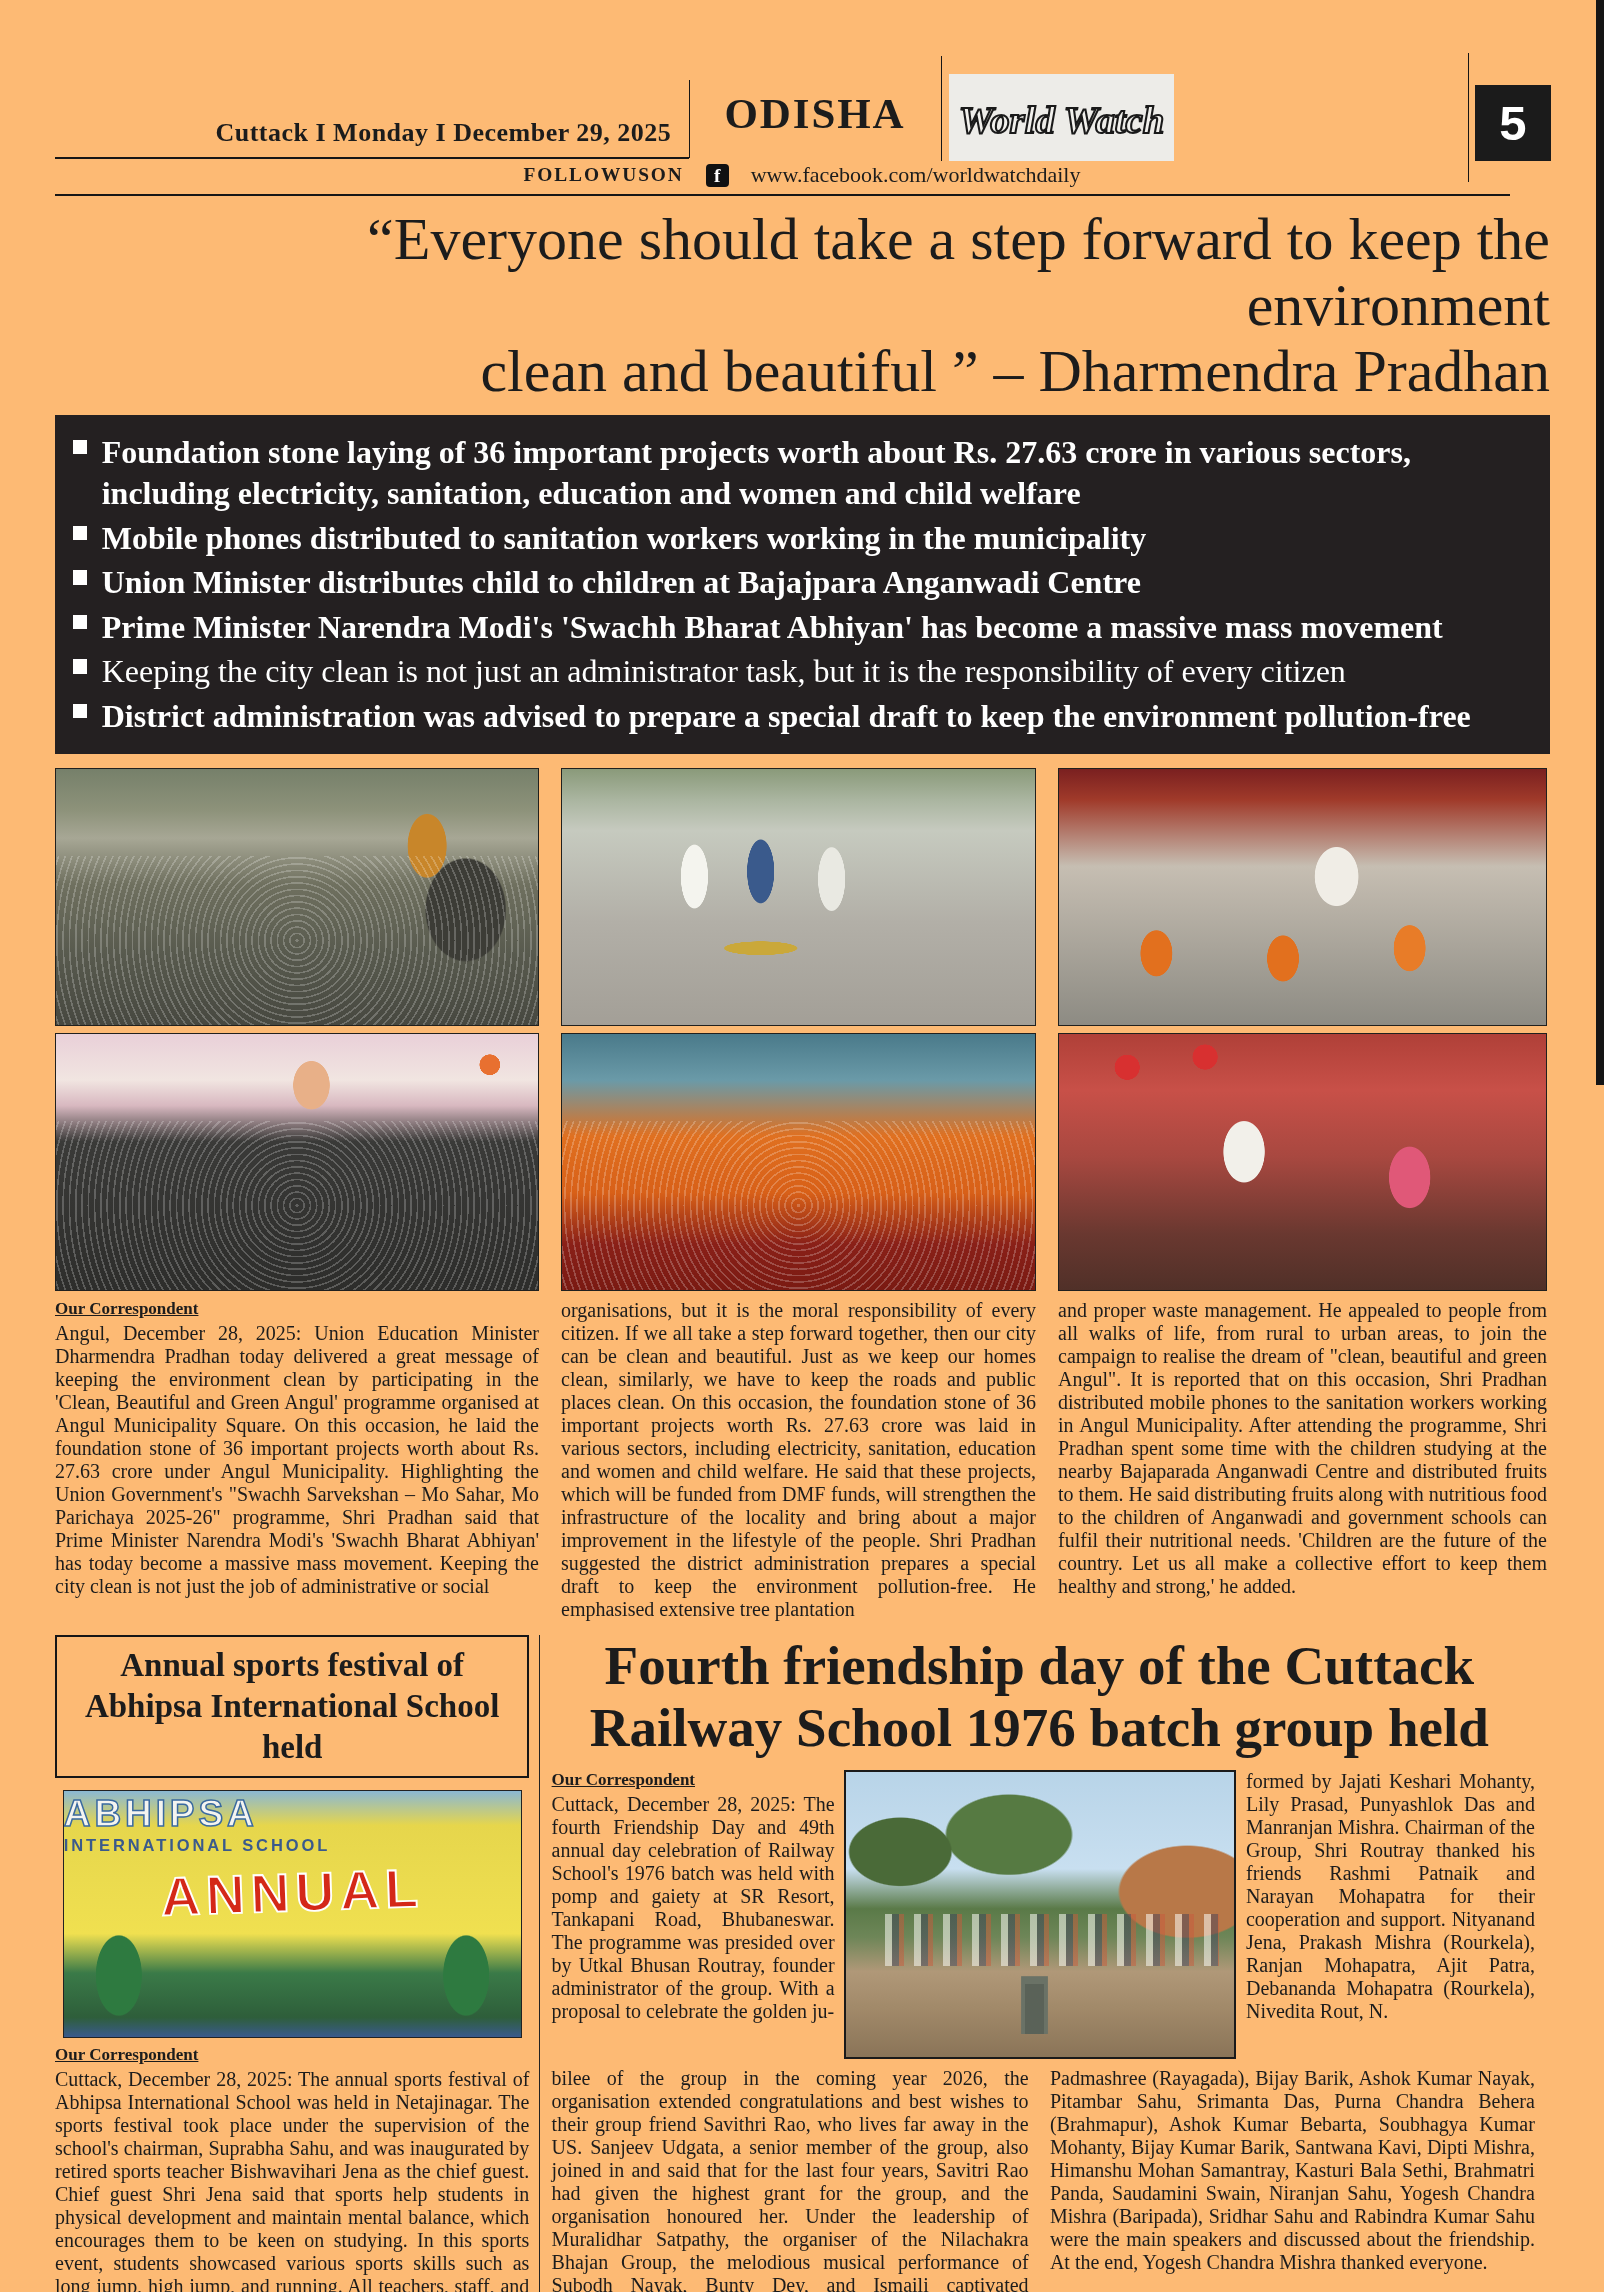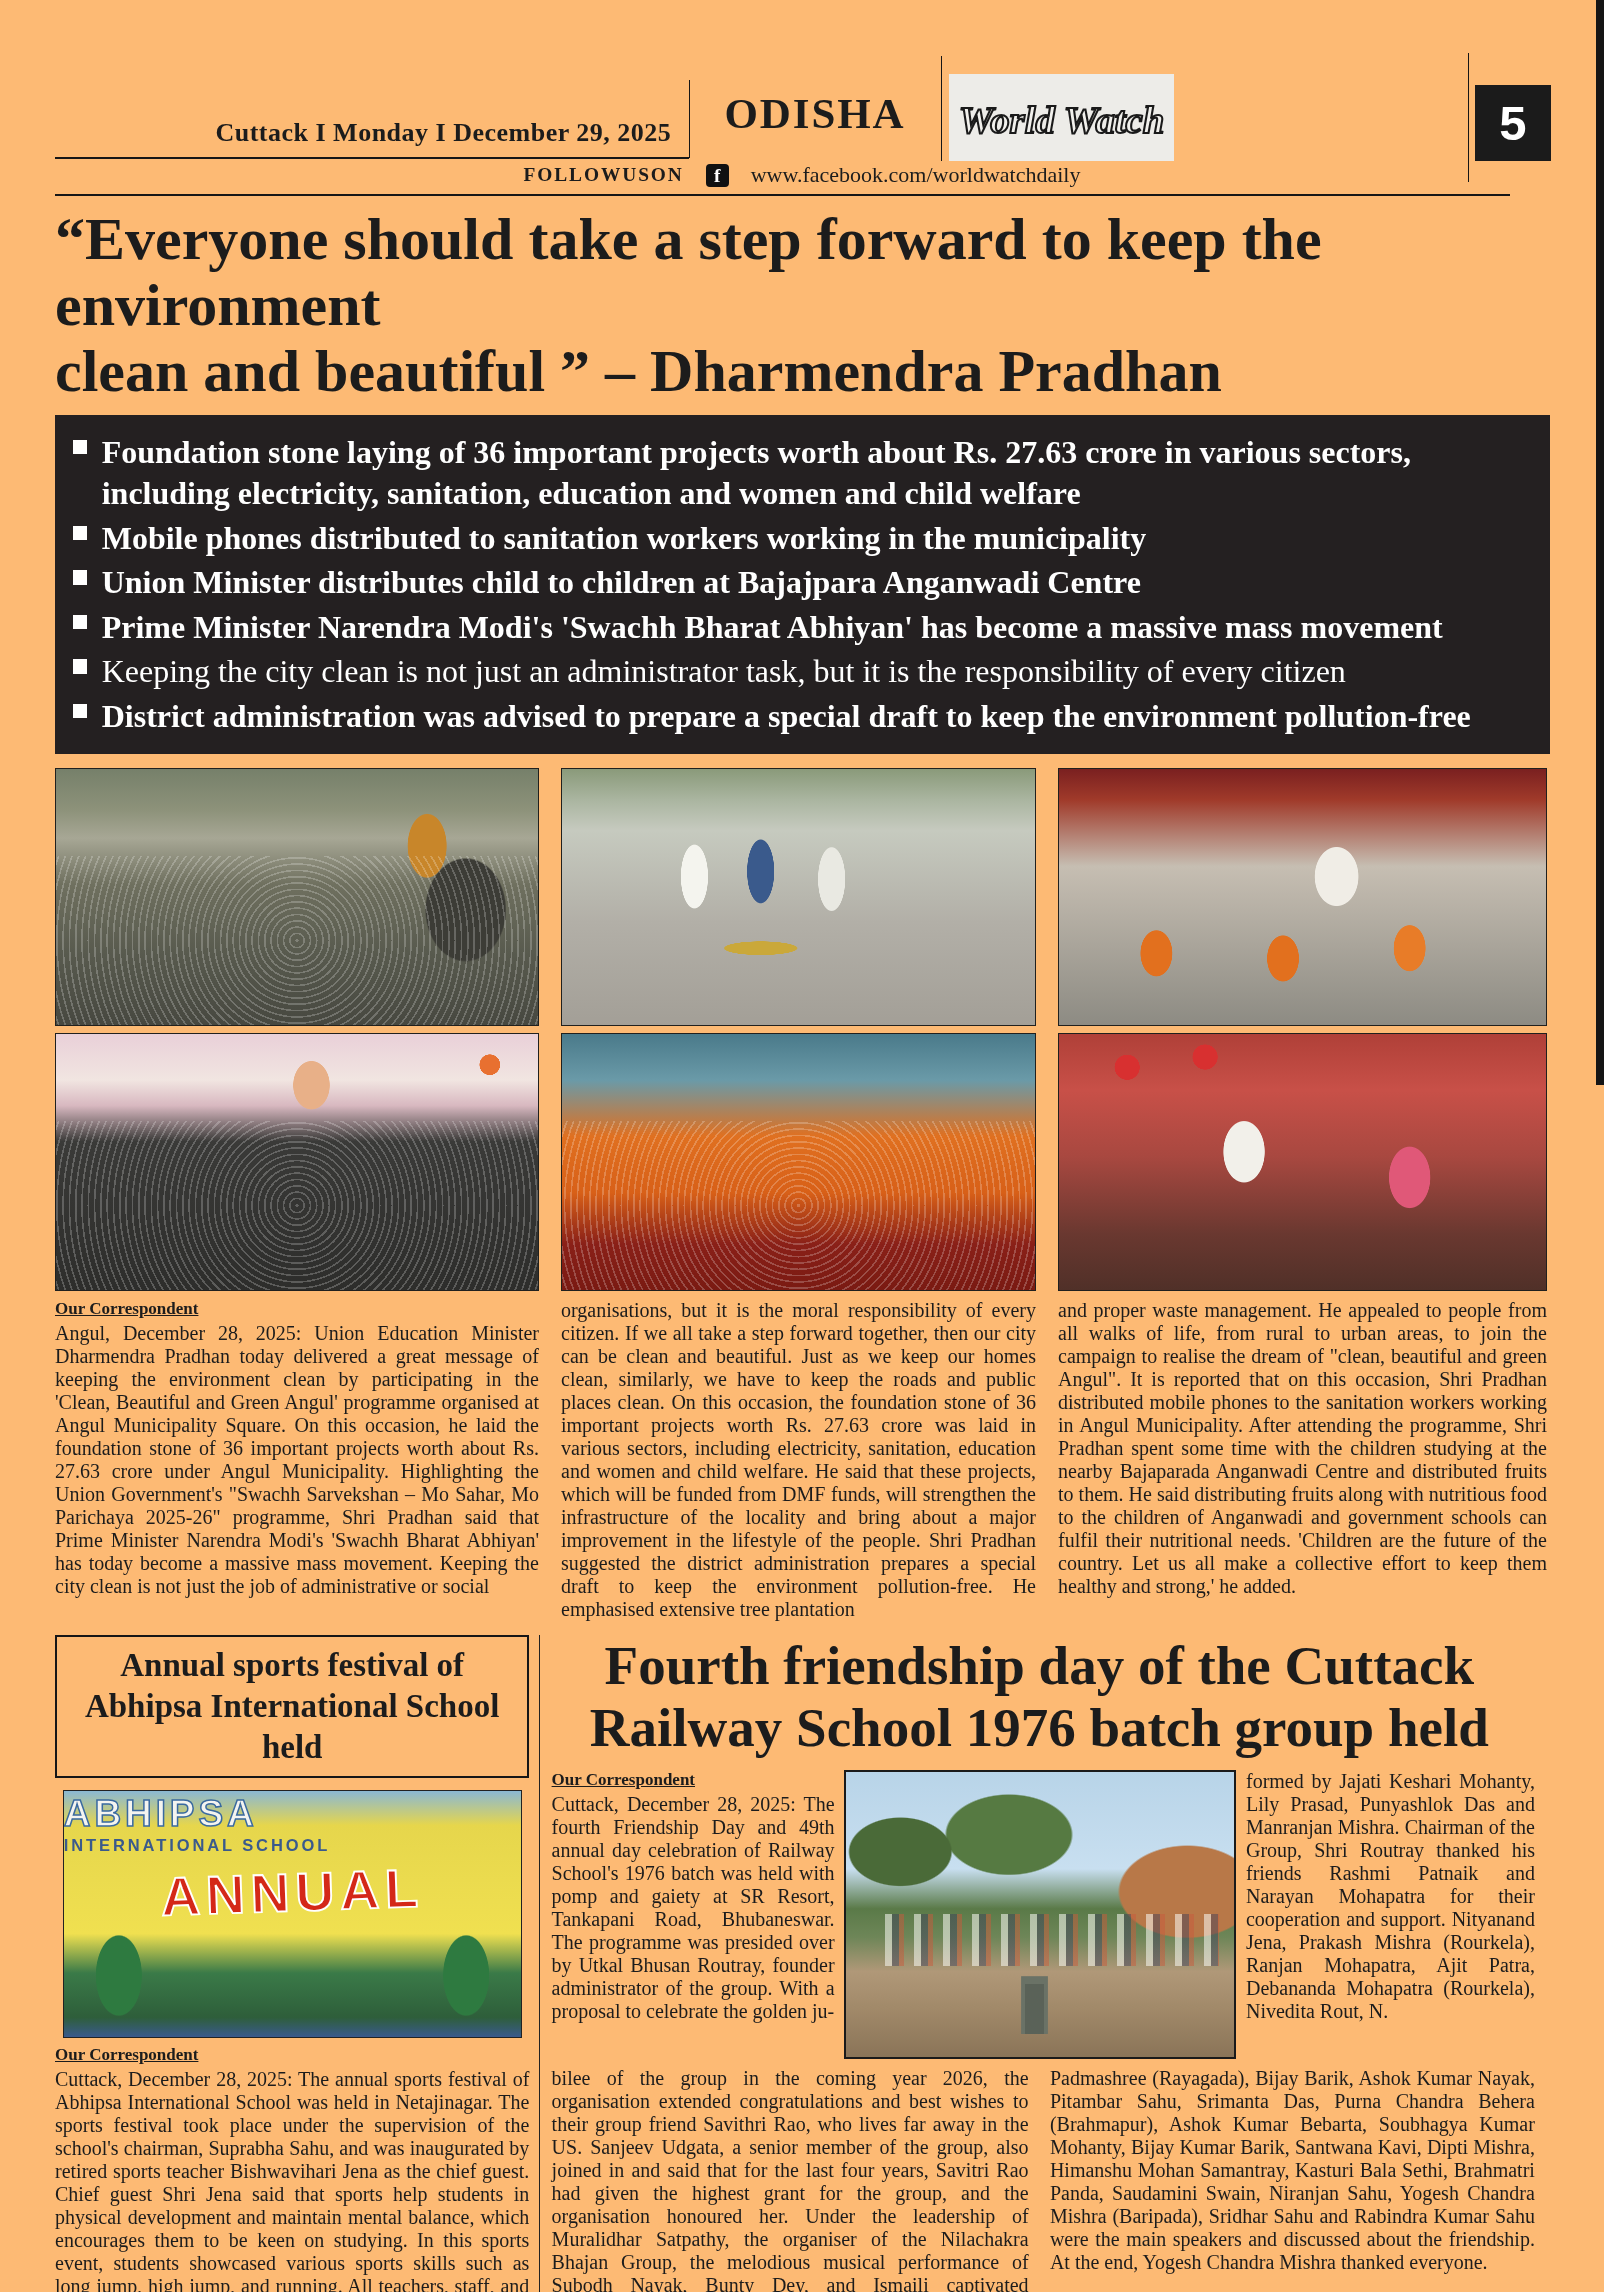--- a/index.html
+++ b/index.html
@@ -30,21 +30,21 @@
   .follow { position:absolute; left:55px; top:162px; width:1494px; display:flex; align-items:center;
             justify-content:center; gap:22px; }
   .follow-prefix { font-weight:bold; font-size:19.4px; letter-spacing:1.9px; }
   .fb-icon { width:23px; height:23px; background:#111; color:#fff; border-radius:3.9px;
              font-weight:bold; font-size:19.4px; line-height:23px; text-align:center;
              font-family:"Liberation Serif", serif; }
   .follow-url { font-size:22px; }
   .rule-full { position:absolute; left:55px; top:194px; width:1455px; border-top:2.9px solid #161616; }
 
   
-  .lead-headline { margin:7.8px 55px 0; text-align:left; font-weight:bold; font-size:60px; line-height:1.1; }
+  .lead-headline { margin:7.8px 55px 0; text-align:right; font-weight:normal; font-size:60px; line-height:1.1; }
 
   
   .highlights { margin:11.6px 55px 0; background:#242021; color:#fff; padding:13.6px 17.5px; list-style:none; }
   .hl { display:flex; gap:14.6px; font-weight:bold; font-size:32px; line-height:1.3; margin:2.9px 0; }
   .hl .sq { flex:none; width:14.6px; height:14.6px; background:#fff; margin-top:7.8px; }
   .hl.hl-regular { font-weight:normal; }
 
   
   .photo-grid { margin:13.6px 55px 0; display:grid; grid-template-columns:484px 475px 489px;
                 gap:7.8px 22px; }

